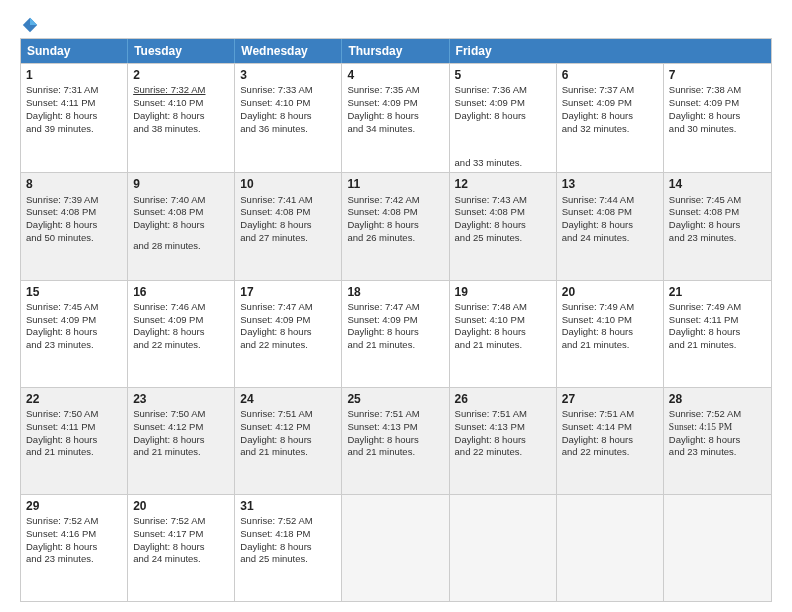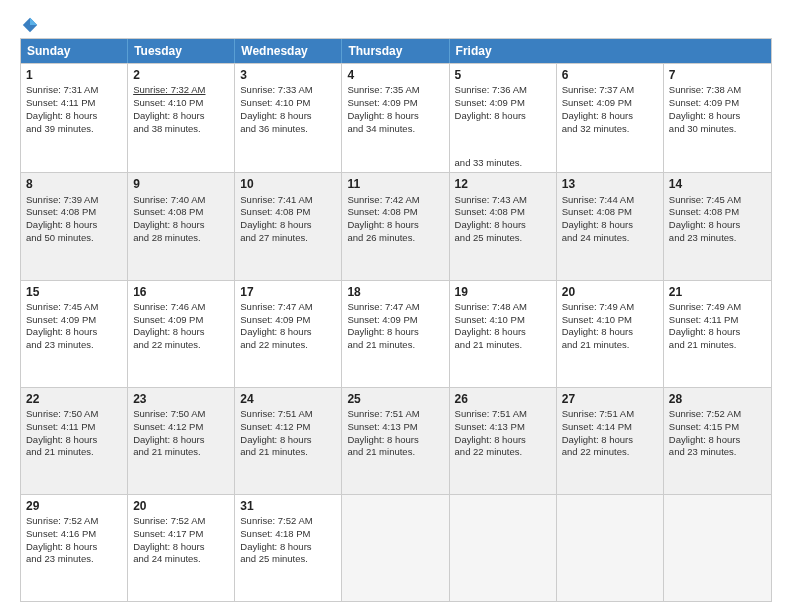--- a/index.html
+++ b/index.html
@@ -198,21 +198,21 @@
             <span style="display: block;">Sunrise: 7:39 AM</span>
             <span style="display: block;">Sunset: 4:08 PM</span>
             <span style="display: block;">Daylight: 8 hours</span>
             <span style="display: block;">and 50 minutes.</span>
           </div>
           <div class="cal-cell shaded">
             <span class="day-num">9</span>
             <span style="display: block;">Sunrise: 7:40 AM</span>
             <span style="display: block;">Sunset: 4:08 PM</span>
             <span style="display: block;">Daylight: 8 hours</span>
-            <span style="display: block;">and 28 minutes.</span>
+            <span style="display: block; margin-top: 8px;">and 28 minutes.</span>
           </div>
           <div class="cal-cell shaded">
             <span class="day-num">10</span>
             <span style="display: block;">Sunrise: 7:41 AM</span>
             <span style="display: block;">Sunset: 4:08 PM</span>
             <span style="display: block;">Daylight: 8 hours</span>
             <span style="display: block;">and 27 minutes.</span>
           </div>
           <div class="cal-cell shaded">
             <span class="day-num">11</span>
@@ -333,21 +333,21 @@
           <div class="cal-cell shaded">
             <span class="day-num">27</span>
             <span style="display: block;">Sunrise: 7:51 AM</span>
             <span style="display: block;">Sunset: 4:14 PM</span>
             <span style="display: block;">Daylight: 8 hours</span>
             <span style="display: block;">and 22 minutes.</span>
           </div>
           <div class="cal-cell shaded">
             <span class="day-num">28</span>
             <span style="display: block;">Sunrise: 7:52 AM</span>
-            <span style="display: block;">Sunset: 4:15 PM</span>
+            <span style="display: block; font-family: Liberation Serif, serif;">Sunset: 4:15 PM</span>
             <span style="display: block;">Daylight: 8 hours</span>
             <span style="display: block;">and 23 minutes.</span>
           </div>
         </div>
         <div class="cal-row">
           <div class="cal-cell">
             <span class="day-num">29</span>
             <span style="display: block;">Sunrise: 7:52 AM</span>
             <span style="display: block;">Sunset: 4:16 PM</span>
             <span style="display: block;">Daylight: 8 hours</span>

